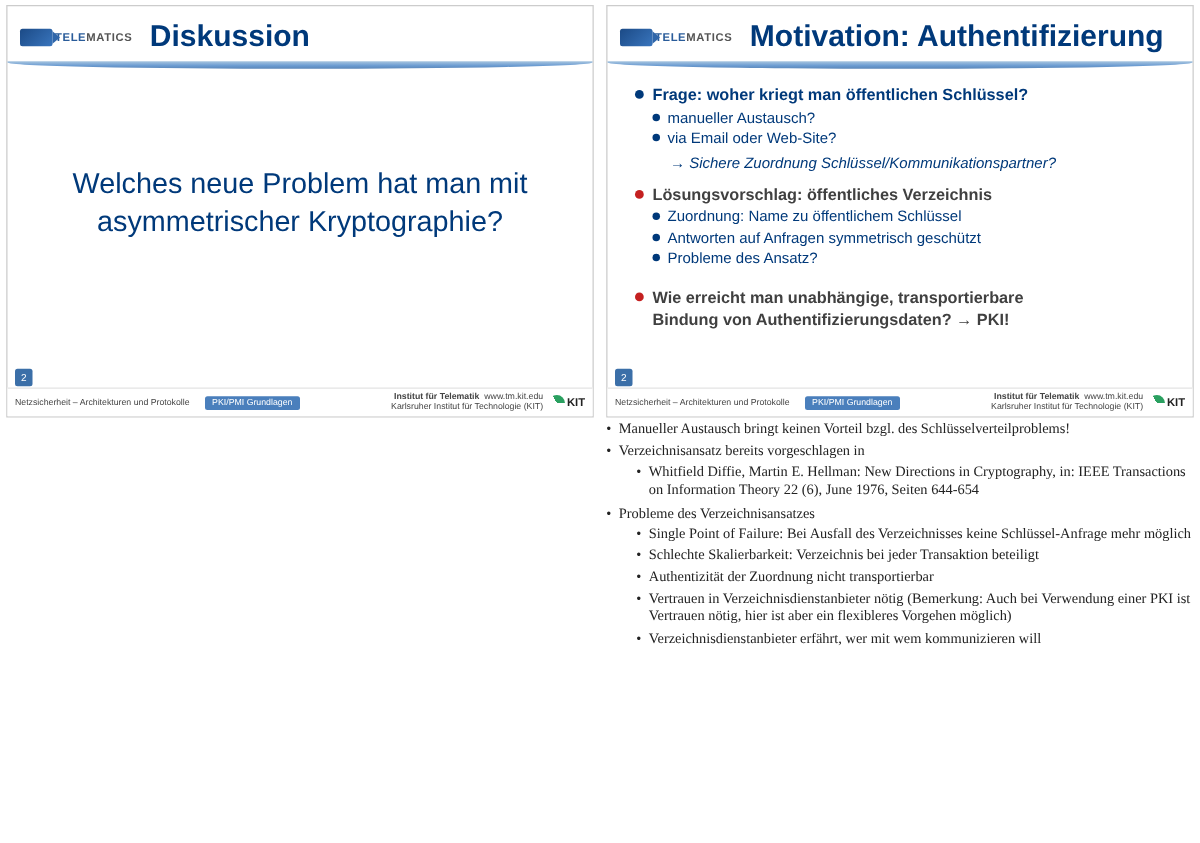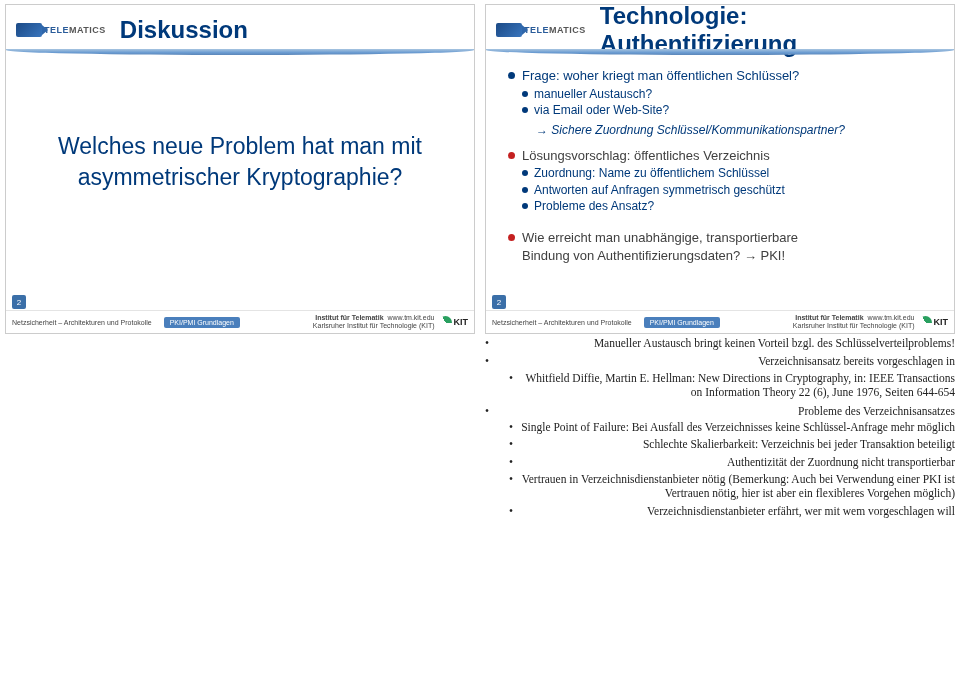--- a/index.html
+++ b/index.html
@@ -87,21 +87,21 @@
     overflow: hidden;
   }
   .big-q {
     font-size: 23px;
     color: #00397a;
     text-align: center;
     line-height: 1.35;
     margin-top: 64px;
   }
   .big-q .bold { font-weight: normal; }
-  ul.bul { list-style:none; margin:0; padding:0; }
+  ul.bul { list-style:none; margin:0; padding:0;font-weight:bold; }
   ul.bul > li {
     position: relative;
     padding-left: 14px;
     font-size: 13px;
     line-height: 1.35;
     color:#00397a;
     margin-bottom: 2px;
   }
   ul.bul > li::before{
     content:"";
@@ -178,21 +178,21 @@
   .notes {
     width: 470px;
     margin: 2px 0 0 485px;
     font-family: "Times New Roman", serif;
     font-size: 11.5px;
     color:#222;
     line-height:1.25;
   }
   .notes ul{ list-style: none; margin:0; padding:0;}
   .notes > ul > li{
-    position:relative; padding-left:10px; margin-bottom:4px;text-align:right;
+    position:relative; padding-left:10px; margin-bottom:4px;
   }
   .notes > ul > li::before{
     content:"•"; position:absolute; left:0; top:0;
   }
   .notes ul ul{ padding-left:14px; margin-top:2px;}
   .notes ul ul > li{
     position:relative; padding-left:10px; margin-bottom:3px;
   }
   .notes ul ul > li::before{
     content:"•"; position:absolute; left:0; top:0;
@@ -238,21 +238,21 @@
     </div>
 
     <div class="slide">
       <div class="s-header">
         <div class="logo">
           <div class="logo-mark"></div>
           <span class="logo-text">
             <span class="tele">TELE</span><span class="matics">MATICS</span>
           </span>
         </div>
-        <div class="s-title">Technologie: Authentifizierung</div>
+        <div class="s-title">Motivation: Authentifizierung</div>
         <div class="swoosh"></div>
       </div>
       <div class="s-body">
         <ul class="bul">
           <li>Frage: woher kriegt man öffentlichen Schlüssel?</li>
         </ul>
         <ul class="sub">
           <li>manueller Austausch?</li>
           <li>via Email oder Web-Site?</li>
         </ul>
@@ -302,19 +302,19 @@
           <li>Whitfield Diffie, Martin E. Hellman: New Directions in Cryptography, in: IEEE Transactions on Information Theory 22 (6), June 1976, Seiten 644-654</li>
         </ul>
       </li>
       <li>
         <span>Probleme des Verzeichnisansatzes</span>
         <ul>
           <li>Single Point of Failure: Bei Ausfall des Verzeichnisses keine Schlüssel-Anfrage mehr möglich</li>
           <li>Schlechte Skalierbarkeit: Verzeichnis bei jeder Transaktion beteiligt</li>
           <li>Authentizität der Zuordnung nicht transportierbar</li>
           <li>Vertrauen in Verzeichnisdienstanbieter nötig (Bemerkung: Auch bei Verwendung einer PKI ist Vertrauen nötig, hier ist aber ein flexibleres Vorgehen möglich)</li>
-          <li>Verzeichnisdienstanbieter erfährt, wer mit wem vorgeschlagen will</li>
+          <li>Verzeichnisdienstanbieter erfährt, wer mit wem kommunizieren will</li>
         </ul>
       </li>
     </ul>
   </div>
 
 </div>
 
 </body></html>

